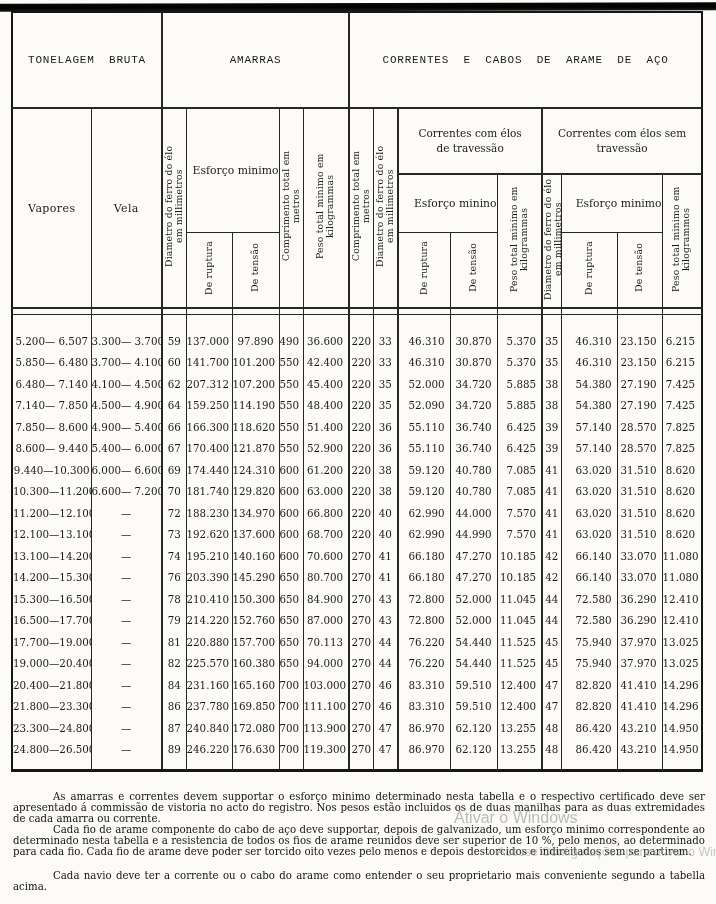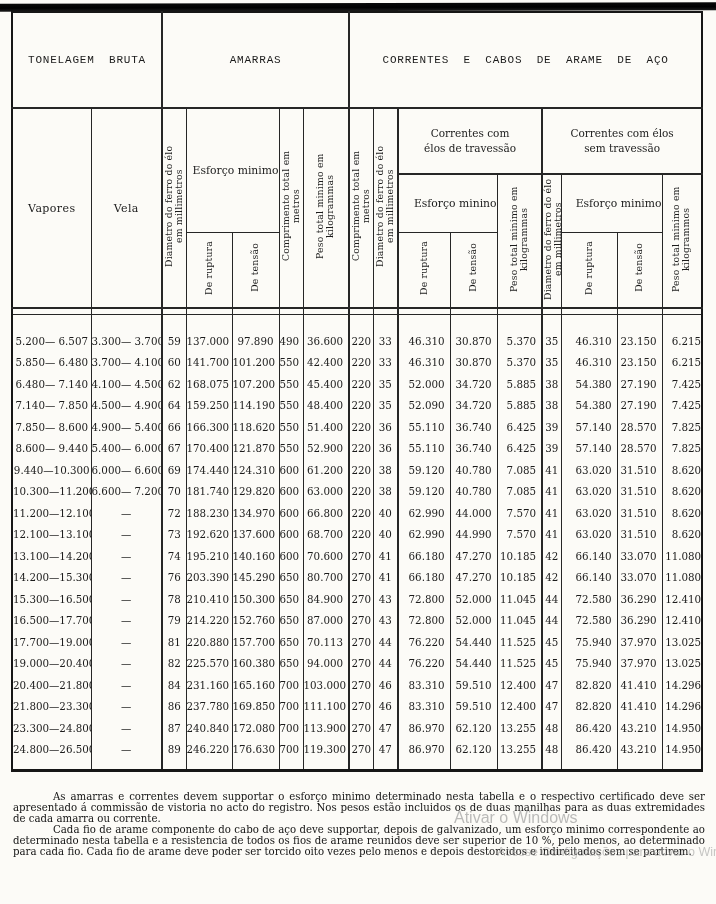--- a/index.html
+++ b/index.html
@@ -20,39 +20,39 @@
   }
   th,td{border:1px solid #262626;padding:0;font-weight:normal;vertical-align:middle;}
   
   tr.bandA{height:96px}
   tr.bandB{height:66px}
   tr.bandC{height:58px}
   tr.bandD{height:76px}
   th.ba{font-size:11px;letter-spacing:.8px;word-spacing:7px;border-bottom-width:2px;font-family:Liberation Mono, monospace;}
   th.plain{font-size:11px;letter-spacing:.4px;margin-top:6px;}
   th.esf{font-size:10.8px;text-align:right;}
-  th.grp{font-size:10.5px;line-height:1.45;padding:0 24px;border-bottom-width:2px;}
+  th.grp{font-size:10.5px;line-height:1.45;padding:0 12px;border-bottom-width:2px;}
   th .vert{
     writing-mode:vertical-rl;transform:rotate(180deg);
     display:inline-block;max-height:126px;
     font-size:9.3px;line-height:1.12;letter-spacing:.2px;
   }
   .hv{border-left-width:2px !important;}
   .bb2{border-bottom-width:2px !important;}
   thead tr.bandD th{border-bottom-width:2px;}
   
   tbody td{border-top:none;border-bottom:none;font-size:10.3px;white-space:nowrap;overflow:hidden;}
   tr.sp1{height:6px}
   tr.sp1 td{border-bottom:1px solid #262626;}
   tr.sp2{height:16px}
   tr.data-row{height:21.5px}
   tr.spf{height:10px}
   td.c0,td.c1,td.c2,td.c7,td.c8,td.c12{text-align:center;}
   td.c3,td.c4,td.c5,td.c6,td.c9,td.c10,td.c11,td.c13,td.c14,td.c15{text-align:right;padding-right:5px;}
-  td.c15{padding-right:0;}
+  td.c15{padding-right:6px;}
   td.c2,td.c7,td.c9,td.c12{border-left-width:2px;}
   
   .notes{
     position:absolute;left:13px;top:791px;width:692px;
     font-size:10.2px;line-height:11px;text-align:justify;color:#141414;
   }
   .notes p{margin:0;text-indent:40px;}
   .notes p.p3{margin-top:13px;}
   
   .wm1{
@@ -194,21 +194,21 @@
         <td class="c11">5.370</td>
         <td class="c12">35</td>
         <td class="c13">46.310</td>
         <td class="c14">23.150</td>
         <td class="c15">6.215</td>
       </tr>
       <tr class="data-row">
         <td class="c0">6.480— 7.140</td>
         <td class="c1">4.100— 4.500</td>
         <td class="c2">62</td>
-        <td class="c3">168.075</td>
+        <td class="c3">207.312</td>
         <td class="c4">107.200</td>
         <td class="c5">550</td>
         <td class="c6">45.400</td>
         <td class="c7">220</td>
         <td class="c8">35</td>
         <td class="c9">52.000</td>
         <td class="c10">34.720</td>
         <td class="c11">5.885</td>
         <td class="c12">38</td>
         <td class="c13">54.380</td>
@@ -538,16 +538,17 @@
         <td class="c13"></td>
         <td class="c14"></td>
         <td class="c15"></td>
       </tr>
     </tbody>
 </table>
 
 <div class="notes">
   <p>As amarras e correntes devem supportar o esforço minimo determinado nesta tabella e o respectivo certificado deve ser apresentado á commissão de vistoria no acto do registro.   Nos pesos estão incluidos os de duas manilhas para as duas extremidades de cada amarra ou corrente.</p>
   <p>Cada fio de arame componente do cabo de aço deve supportar, depois de galvanizado, um esforço minimo correspondente ao determinado nesta tabella e a resistencia de todos os fios de arame reunidos deve ser superior de 10 %, pelo menos, ao determinado para cada fio.   Cada fio de arame deve poder ser torcido oito vezes pelo menos e depois destorcidos e indireitados sem se partirem.</p>
+  <p class="p3">Cada navio deve ter a corrente ou o cabo do arame como entender o seu proprietario mais conveniente segundo a tabella acima.</p>
 </div>
 
 <div class="wm1">Ativar o Windows</div>
 <div class="wm2">Acesse Configurações para ativar o Wind</div>
 
 </body></html>

